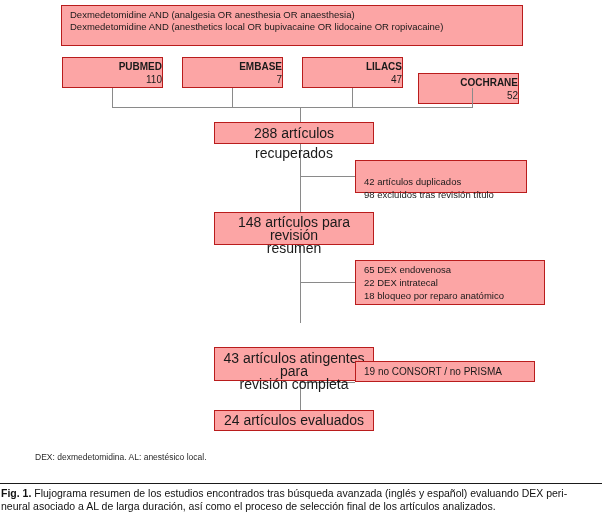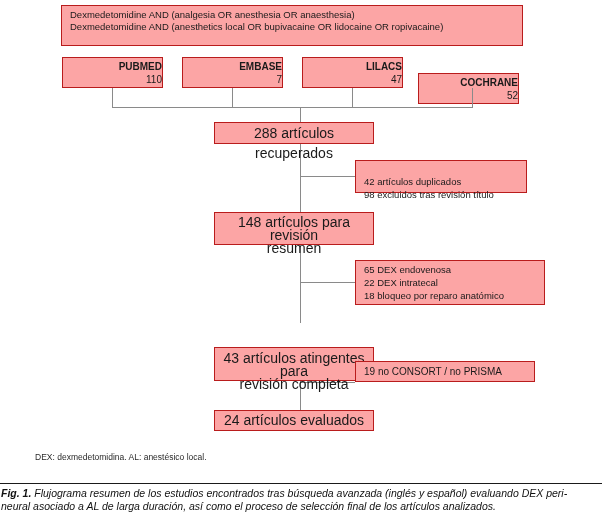--- a/index.html
+++ b/index.html
@@ -56,21 +56,21 @@
 
   
   .side-box{left:355px;text-align:left;font-size:9.5px;line-height:13px;}
   #side-dup{top:160px;width:172px;height:33px;padding:14px 0 0 8px;}
   #side-dex{top:260px;width:190px;height:45px;padding:2px 0 8px 8px;}
   #side-consort{top:361px;width:180px;height:21px;line-height:19px;padding:0 0 0 8px;font-size:10px;}
 
   #footnote{position:absolute;left:35px;top:452px;font-size:8.5px;color:#2a2a2a;}
 
   #caption-rule{position:absolute;left:0;top:483px;width:602px;height:1px;background:#1a1a1a;}
-  #caption{position:absolute;left:1px;top:487px;width:600px;font-size:10.5px;line-height:13px;color:#111;font-style:italic;}
+  #caption{position:absolute;left:1px;top:487px;width:600px;font-size:10.5px;line-height:13px;color:#111;}
   .cap-label{font-weight:bold;}
 </style>
 </head>
 <body>
 
 <div class="page">
 
   <div class="box" id="query-box">
     <div>Dexmedetomidine AND (analgesia OR anesthesia OR anaesthesia)</div>
     <div>Dexmedetomidine AND (anesthetics local OR bupivacaine OR lidocaine OR ropivacaine)</div>

